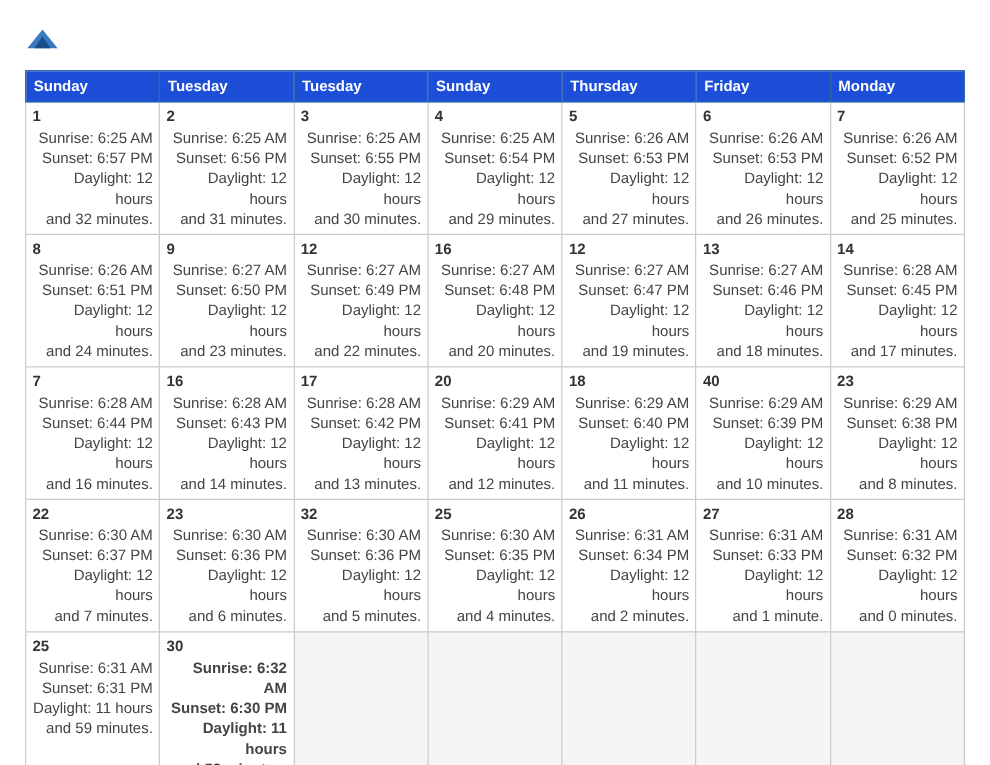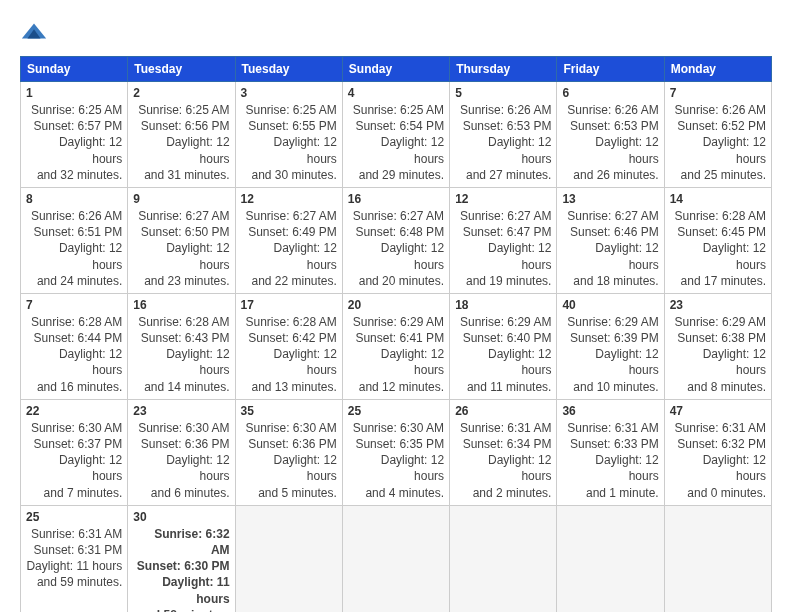--- a/index.html
+++ b/index.html
@@ -296,49 +296,49 @@
 and 7 minutes.</div>
           </td>
           <td>
             <span class="day-num">23</span>
             <div class="day-info" style="white-space: pre-line;">Sunrise: 6:30 AM
 Sunset: 6:36 PM
 Daylight: 12 hours
 and 6 minutes.</div>
           </td>
           <td>
-            <span class="day-num">35</span>
+            <span class="day-num">32</span>
             <div class="day-info" style="white-space: pre-line;">Sunrise: 6:30 AM
 Sunset: 6:36 PM
 Daylight: 12 hours
 and 5 minutes.</div>
           </td>
           <td>
             <span class="day-num">25</span>
             <div class="day-info" style="white-space: pre-line;">Sunrise: 6:30 AM
 Sunset: 6:35 PM
 Daylight: 12 hours
 and 4 minutes.</div>
           </td>
           <td>
             <span class="day-num">26</span>
             <div class="day-info" style="white-space: pre-line;">Sunrise: 6:31 AM
 Sunset: 6:34 PM
 Daylight: 12 hours
 and 2 minutes.</div>
           </td>
           <td>
-            <span class="day-num">36</span>
+            <span class="day-num">27</span>
             <div class="day-info" style="white-space: pre-line;">Sunrise: 6:31 AM
 Sunset: 6:33 PM
 Daylight: 12 hours
 and 1 minute.</div>
           </td>
           <td>
-            <span class="day-num">47</span>
+            <span class="day-num">28</span>
             <div class="day-info" style="white-space: pre-line;">Sunrise: 6:31 AM
 Sunset: 6:32 PM
 Daylight: 12 hours
 and 0 minutes.</div>
           </td>
         </tr>
         <tr>
           <td>
             <span class="day-num">25</span>
             <div class="day-info" style="white-space: pre-line;">Sunrise: 6:31 AM

